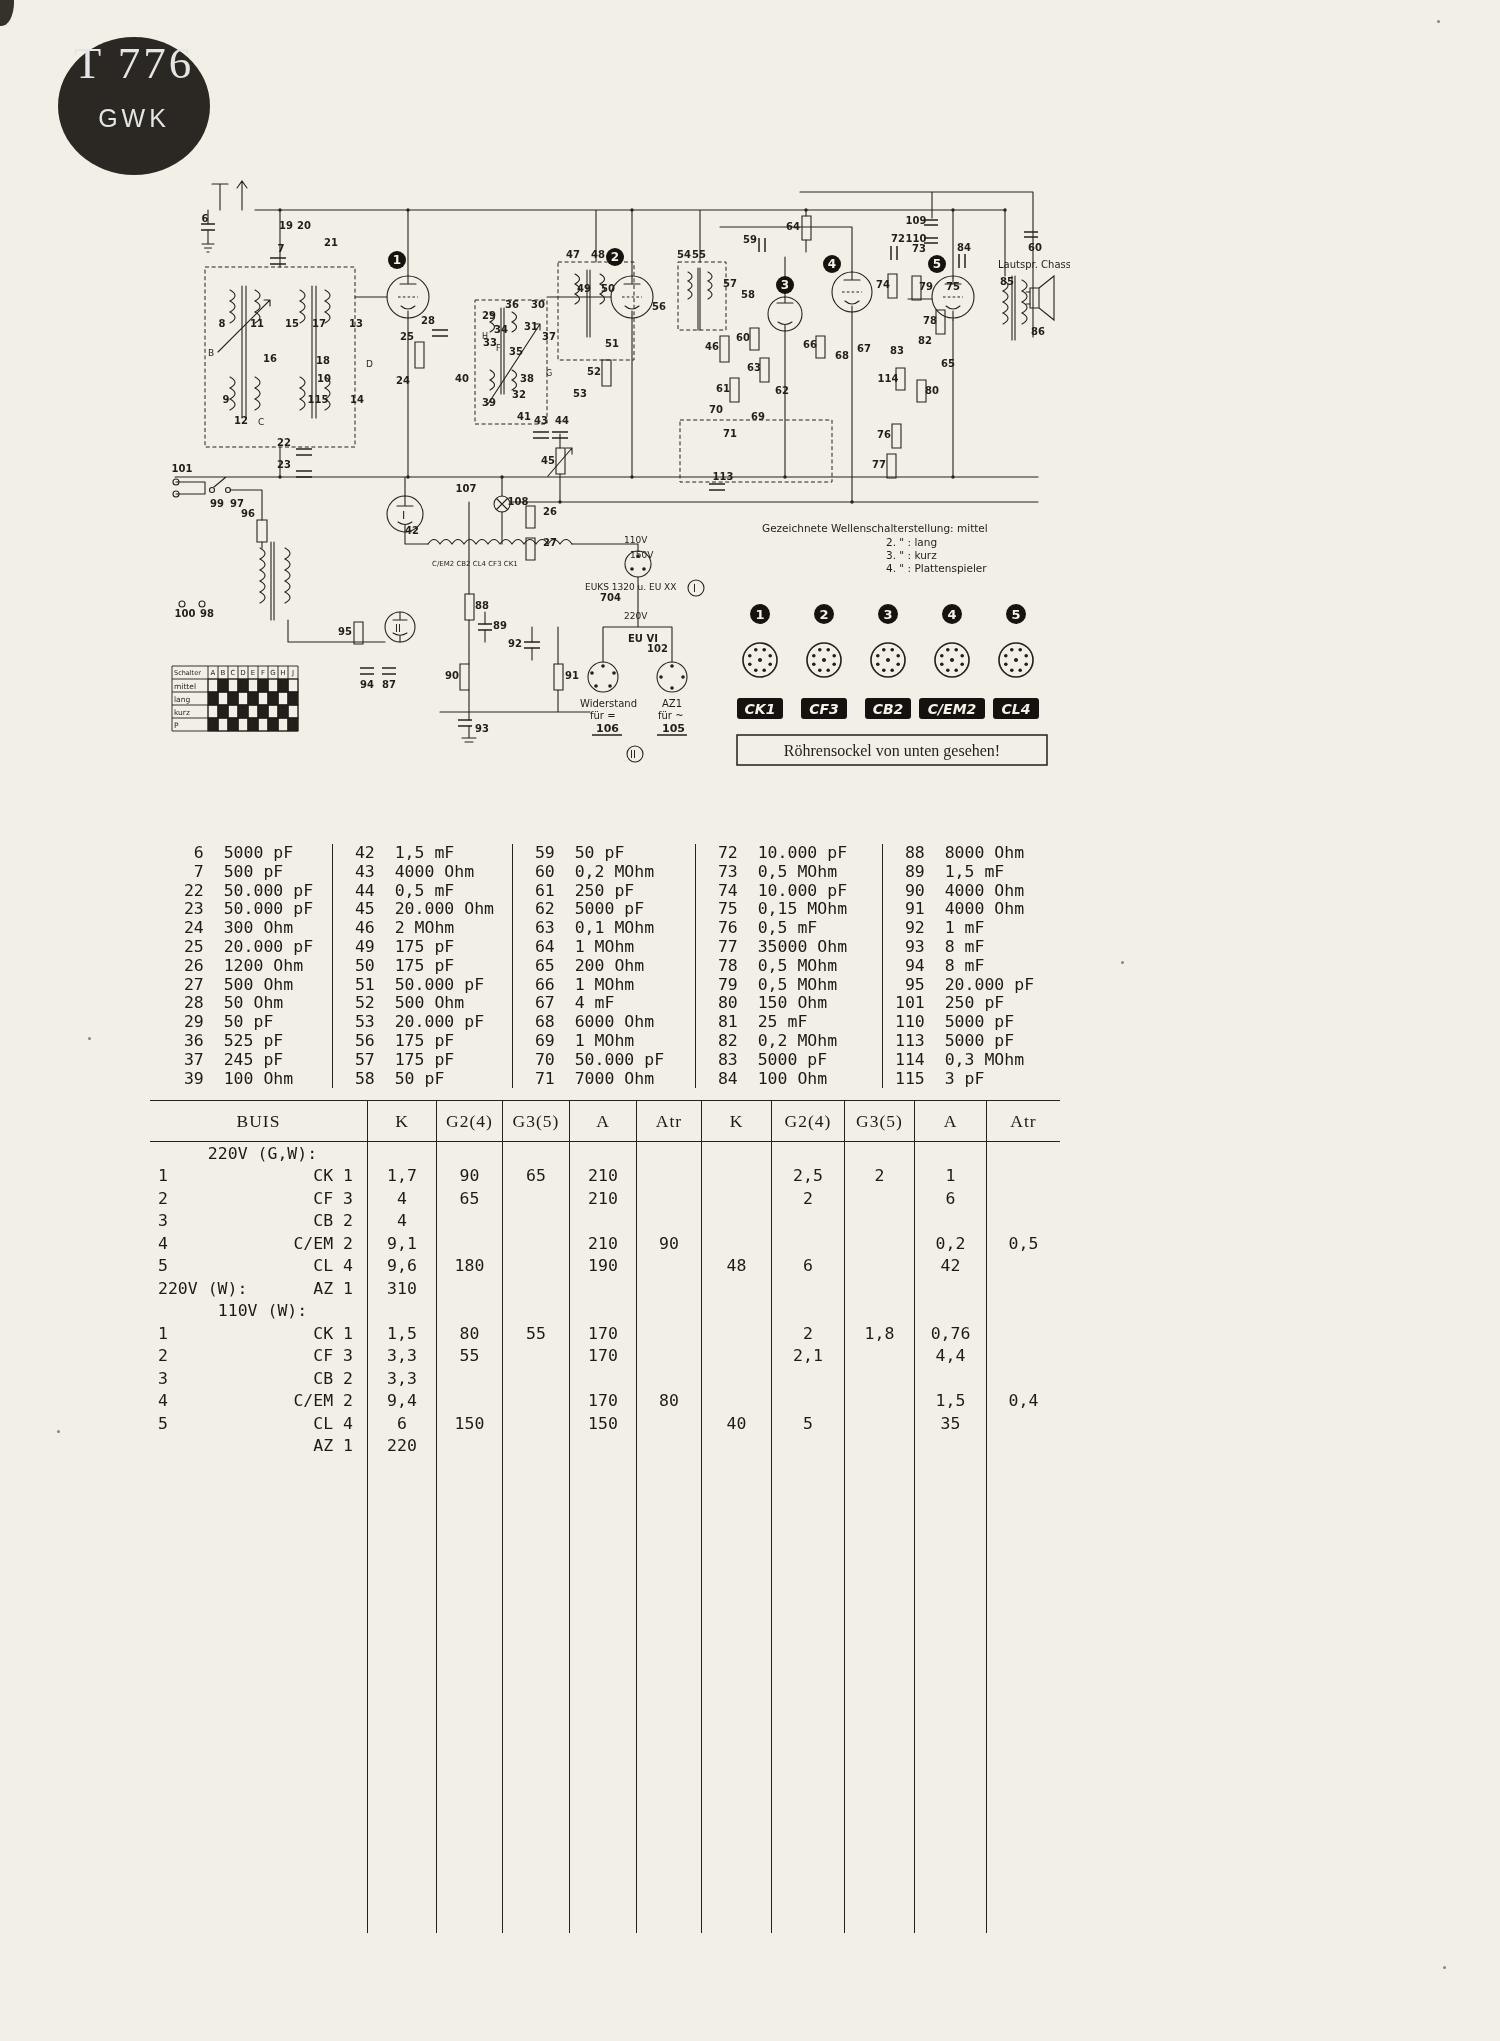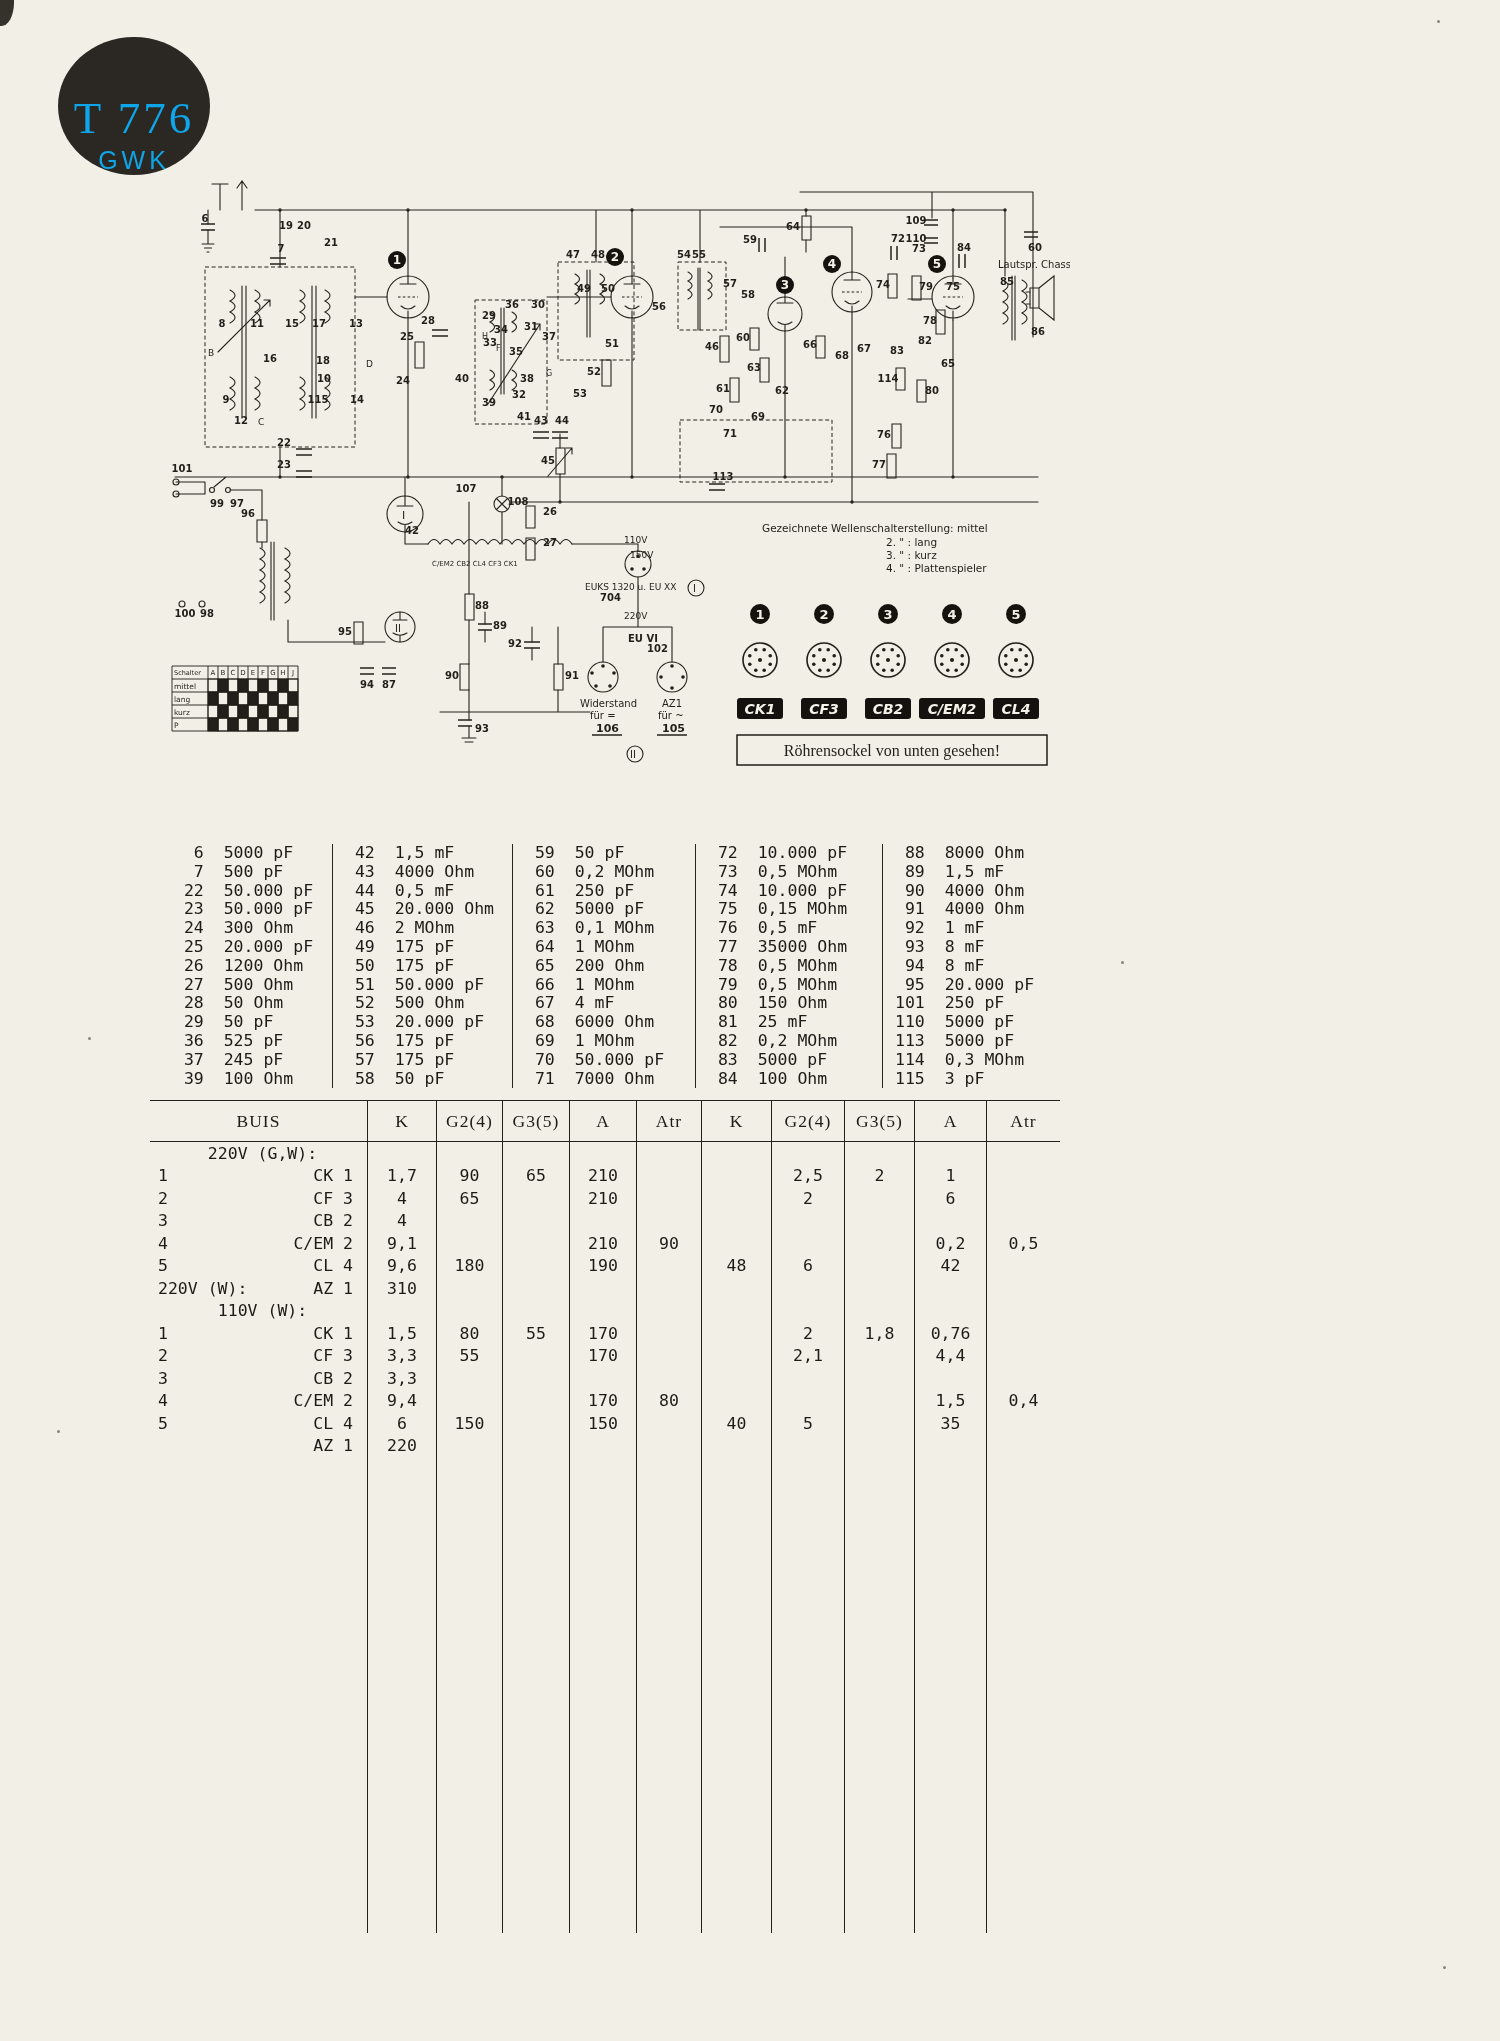--- a/index.html
+++ b/index.html
@@ -2,23 +2,23 @@
 <html><head>
 <meta charset="utf-8">
 <style>
   *{margin:0;padding:0;box-sizing:border-box}
   html,body{width:1500px;height:2041px}
   body{position:relative;background:#f2efe6;color:#1e1b17;font-family:"DejaVu Sans",sans-serif;overflow:hidden}
   .corner{position:absolute;left:0;top:0;width:14px;height:26px;background:#35312b;border-bottom-right-radius:90%}
   .spk{position:absolute;width:3px;height:3px;border-radius:50%;background:#8a857c}
   
   .badge{position:absolute;left:58px;top:37px;width:152px;height:138px;background:#2b2824;border-radius:50%;
-         display:flex;flex-direction:column;align-items:center;justify-content:flex-end;color:#0ea5e9}
+         display:flex;flex-direction:column;align-items:center;justify-content:flex-start;color:#e5e5e5}
   .badge-model{font-family:"Liberation Serif",serif;font-size:45px;letter-spacing:3px;font-weight:400}
-  .badge-variant{font-family:"Liberation Sans",sans-serif;font-size:25px;letter-spacing:4px;margin-top:2px}
+  .badge-variant{font-family:"Liberation Sans",sans-serif;font-size:25px;letter-spacing:4px;margin-top:15px}
   
   #schematic{position:absolute;left:160px;top:172px;width:910px;height:610px}
   #schematic .art{stroke:#27231d;fill:none;stroke-width:1.1;stroke-linecap:round}
   #schematic .dash{stroke:#27231d;fill:none;stroke-width:1;stroke-dasharray:4 2.6}
   #schematic .grid{stroke:#27231d;fill:none;stroke-width:1.1;stroke-dasharray:2.6 2.2}
   #schematic .thick{stroke:#27231d;fill:none;stroke-width:1.5}
   #schematic .fillink{fill:#27231d;stroke:none}
   text{fill:#221e19}
   .cnum{font:600 10px "DejaVu Sans",sans-serif;text-anchor:middle}
   .stxt{font-family:"DejaVu Sans",sans-serif}

